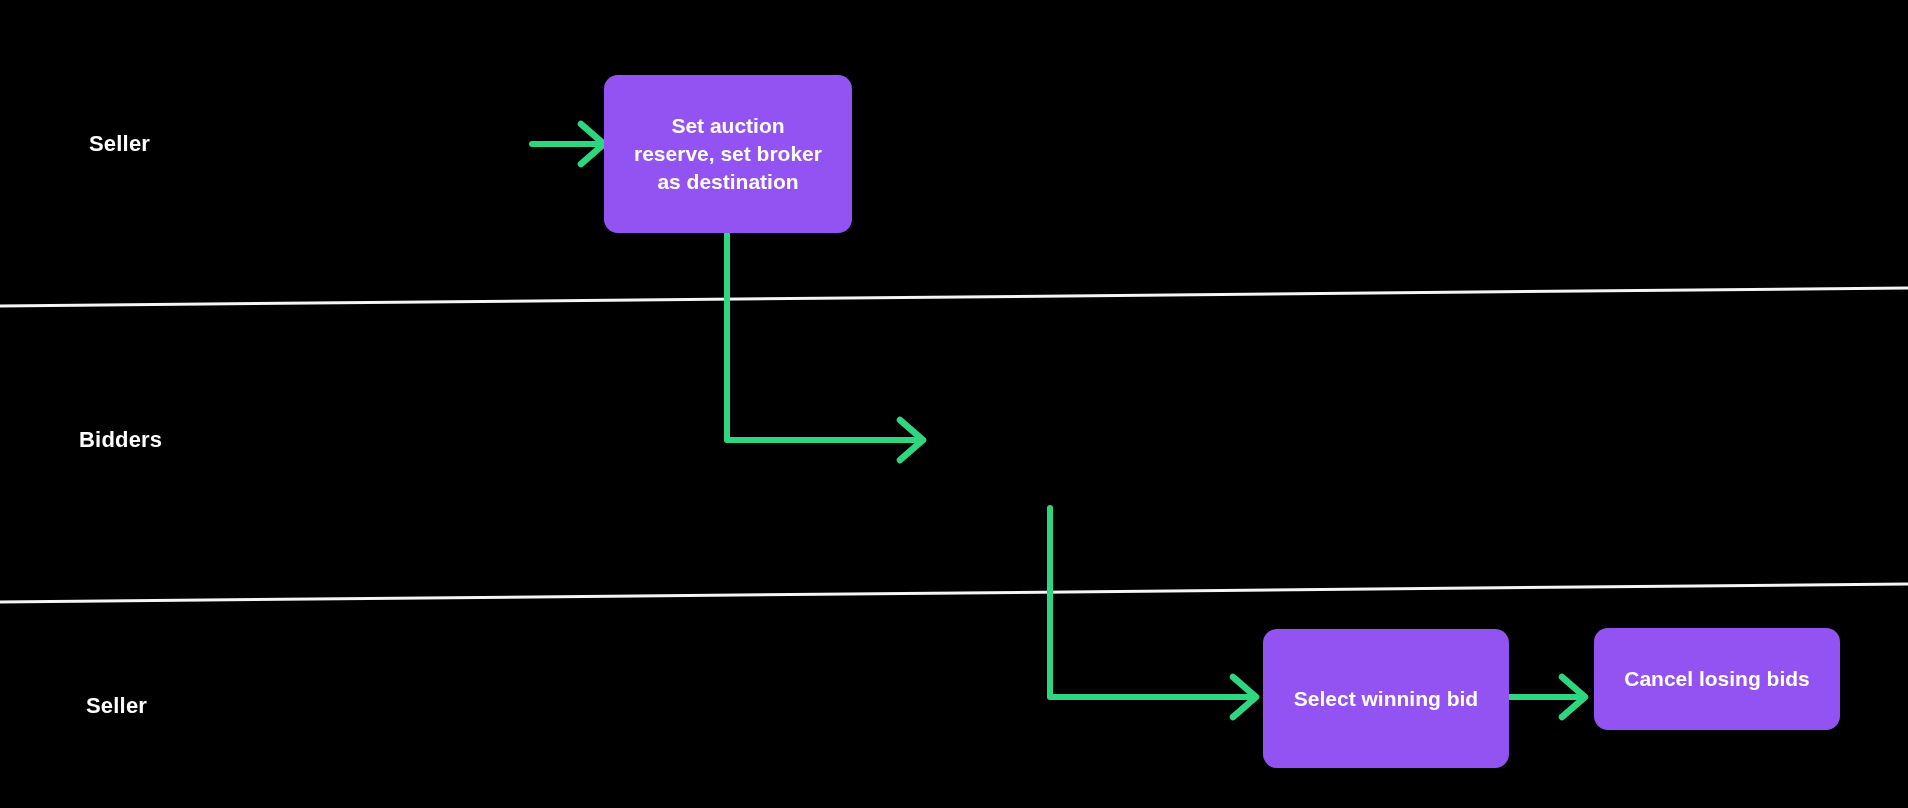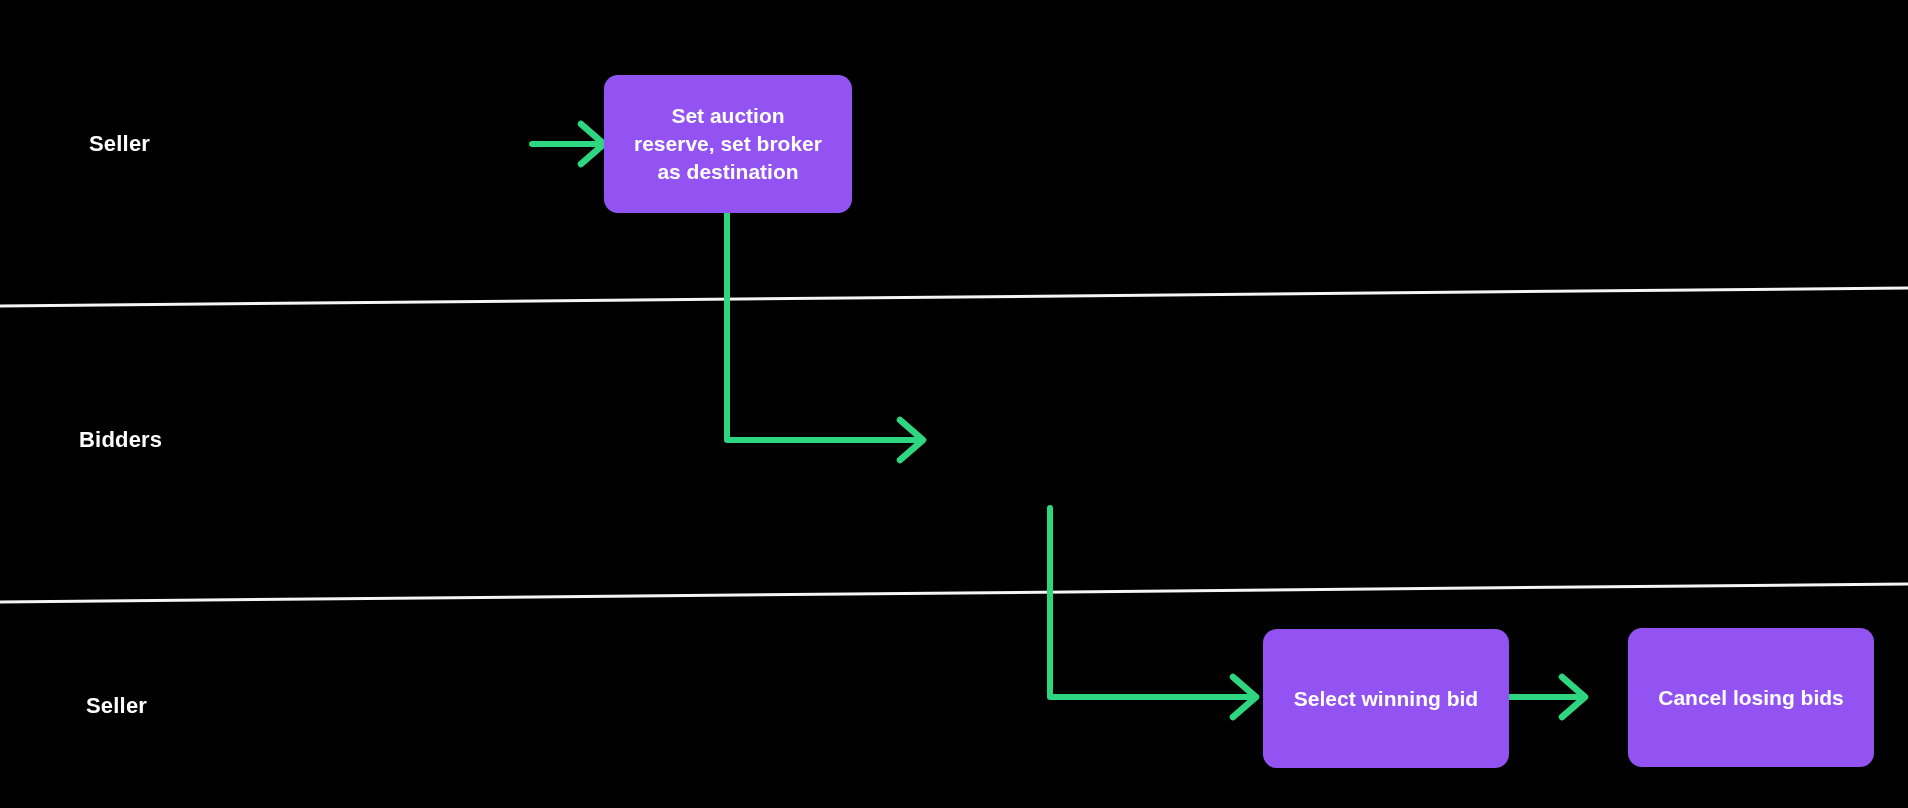--- a/index.html
+++ b/index.html
@@ -59,24 +59,24 @@
     text-align:center;
     white-space:pre-line;
     padding:8px;
   }
   
   .lane-label.seller {left:89px; top:144px;}
   .lane-label.bidders{left:79px; top:440px;}
   .lane-label.broker {left:86px; top:706px;}
   
   .node.n1{left:287px; top:75px;  width:245px; height:140px;}
-  .node.n2{left:604px; top:75px;  width:248px; height:138px;}
+  .node.n2{left:604px; top:75px;  width:248px; height:158px;}
   .node.n3{left:929px; top:371px; width:244px; height:138px;}
   .node.n4{left:1263px;top:629px; width:246px; height:139px;}
-  .node.n5{left:1594px;top:628px; width:246px; height:139px;margin-left:34px;}
+  .node.n5{left:1594px;top:628px; width:246px; height:102px;}
 </style>
 </head>
 <body>
 
 <div class="diagram">
 
   <svg class="connector-layer" viewBox="0 0 1908 808" xmlns="http://www.w3.org/2000/svg">
 
     <path class="divider" d="M0 306 L1908 288"></path>
     <path class="divider" d="M0 602 L1908 584"></path>

